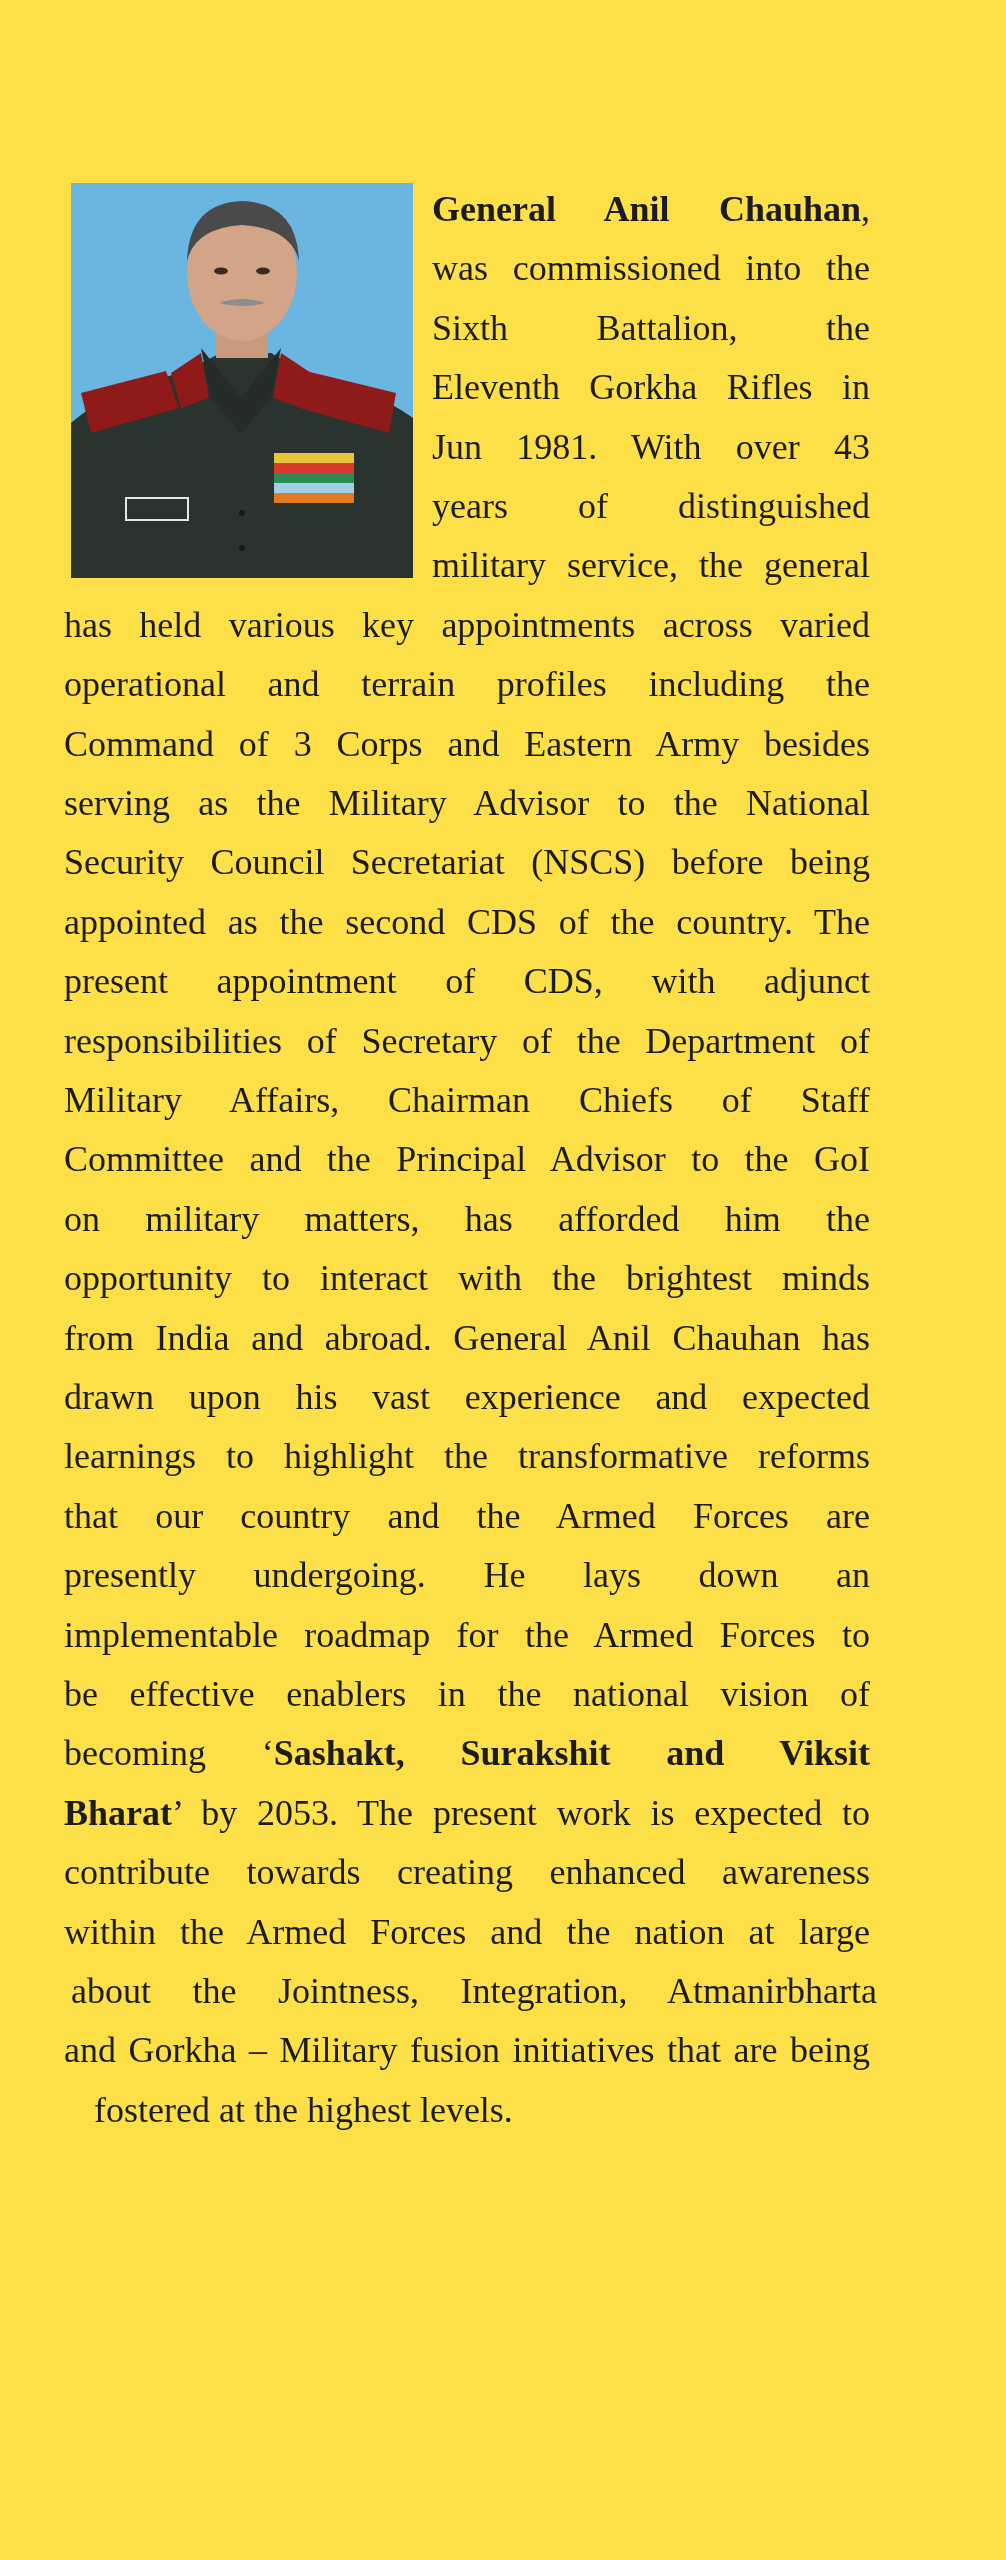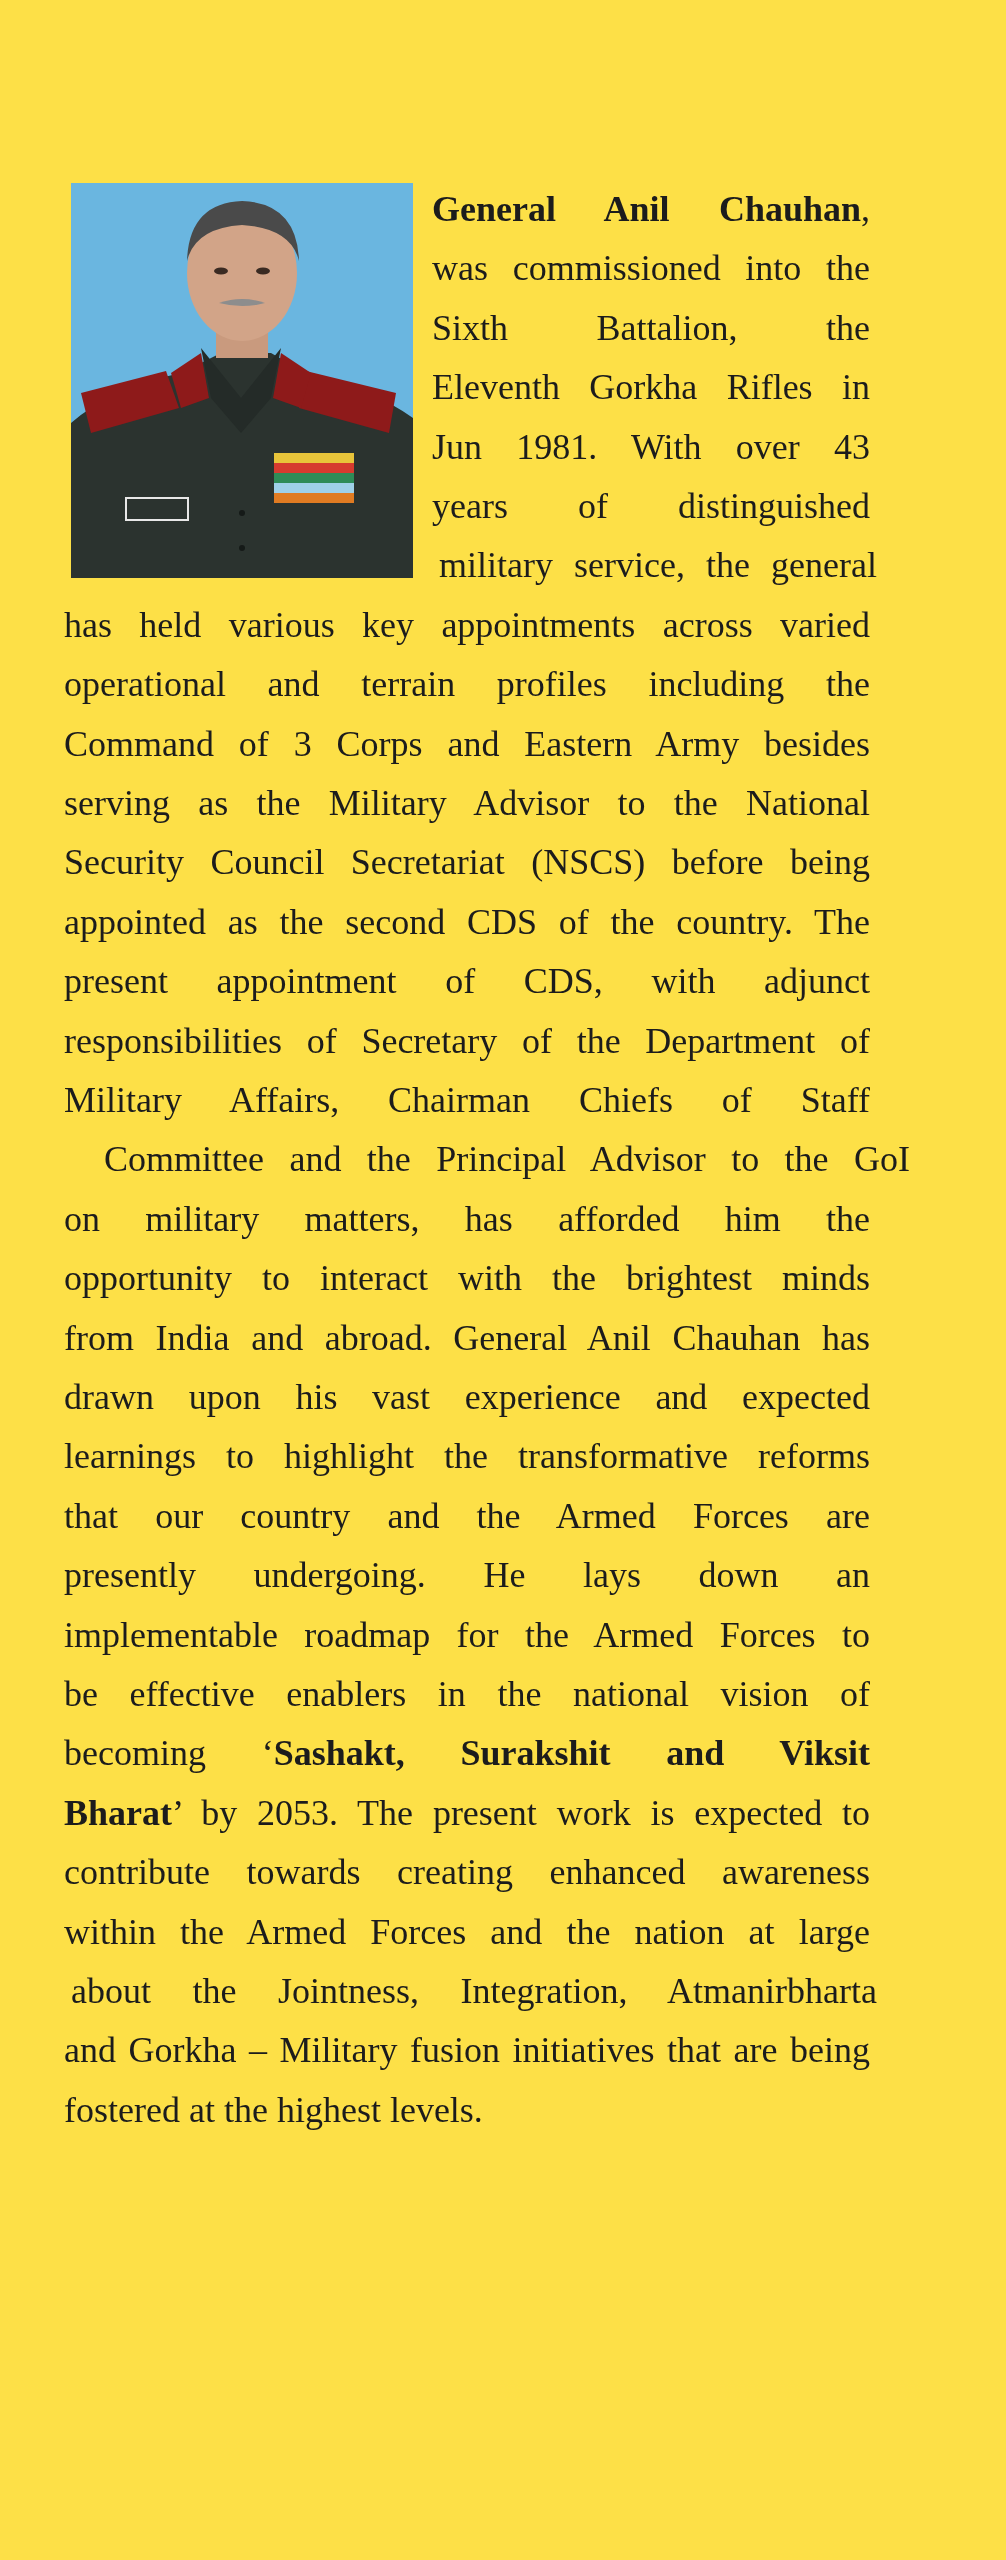--- a/index.html
+++ b/index.html
@@ -14,21 +14,21 @@
       position: absolute;
       font-family: "Liberation Serif", "DejaVu Serif", serif;
       font-size: 36px;
       color: #1c1c1c;
       white-space: nowrap;
       text-align: justify;
       text-align-last: justify;
       height: 46px;
       line-height: 46px;
     }
-    .line.last { text-align-last: left; }
+    .line.last { text-align-last: left; margin-left: 30px; }
     .side { left: 432px; width: 438px; }
     .full { left: 64px; width: 806px; }
     .b { font-weight: bold; }
   </style>
 </head>
 <body>
 
 <div class="page">
 
   <div class="photo">
@@ -68,31 +68,31 @@
     </svg>
   </div>
 
   <div id="lines">
       <div class="line side" style="top: 186px;"><span class="b">General Anil Chauhan</span><span>,</span></div>
       <div class="line side" style="top: 245.4px;"><span>was commissioned into the</span></div>
       <div class="line side" style="top: 304.8px;"><span>Sixth Battalion, the</span></div>
       <div class="line side" style="top: 364.2px;"><span>Eleventh Gorkha Rifles in</span></div>
       <div class="line side" style="top: 423.6px;"><span>Jun 1981. With over 43</span></div>
       <div class="line side" style="top: 483px;"><span>years of distinguished</span></div>
-      <div class="line side" style="top: 542.4px; margin-left: 7px;"><span>military service, the general</span></div>
+      <div class="line side" style="top: 542.4px;"><span>military service, the general</span></div>
       <div class="line full" style="top: 601.8px;"><span>has held various key appointments across varied</span></div>
       <div class="line full" style="top: 661.2px;"><span>operational and terrain profiles including the</span></div>
       <div class="line full" style="top: 720.6px;"><span>Command of 3 Corps and Eastern Army besides</span></div>
       <div class="line full" style="top: 780px;"><span>serving as the Military Advisor to the National</span></div>
       <div class="line full" style="top: 839.4px;"><span>Security Council Secretariat (NSCS) before being</span></div>
       <div class="line full" style="top: 898.8px;"><span>appointed as the second CDS of the country. The</span></div>
       <div class="line full" style="top: 958.2px;"><span>present appointment of CDS, with adjunct</span></div>
       <div class="line full" style="top: 1017.6px;"><span>responsibilities of Secretary of the Department of</span></div>
       <div class="line full" style="top: 1077px;"><span>Military Affairs, Chairman Chiefs of Staff</span></div>
-      <div class="line full" style="top: 1136.4px; margin-left: 40px;"><span>Committee and the Principal Advisor to the GoI</span></div>
+      <div class="line full" style="top: 1136.4px;"><span>Committee and the Principal Advisor to the GoI</span></div>
       <div class="line full" style="top: 1195.8px;"><span>on military matters, has afforded him the</span></div>
       <div class="line full" style="top: 1255.2px;"><span>opportunity to interact with the brightest minds</span></div>
       <div class="line full" style="top: 1314.6px;"><span>from India and abroad. General Anil Chauhan has</span></div>
       <div class="line full" style="top: 1374px;"><span>drawn upon his vast experience and expected</span></div>
       <div class="line full" style="top: 1433.4px;"><span>learnings to highlight the transformative reforms</span></div>
       <div class="line full" style="top: 1492.8px;"><span>that our country and the Armed Forces are</span></div>
       <div class="line full" style="top: 1552.2px;"><span>presently undergoing.  He lays down an</span></div>
       <div class="line full" style="top: 1611.6px;"><span>implementable roadmap for the Armed Forces to</span></div>
       <div class="line full" style="top: 1671px;"><span>be effective enablers in the national vision of</span></div>
       <div class="line full" style="top: 1730.4px;"><span>becoming ‘</span><span class="b">Sashakt, Surakshit and Viksit</span></div>

